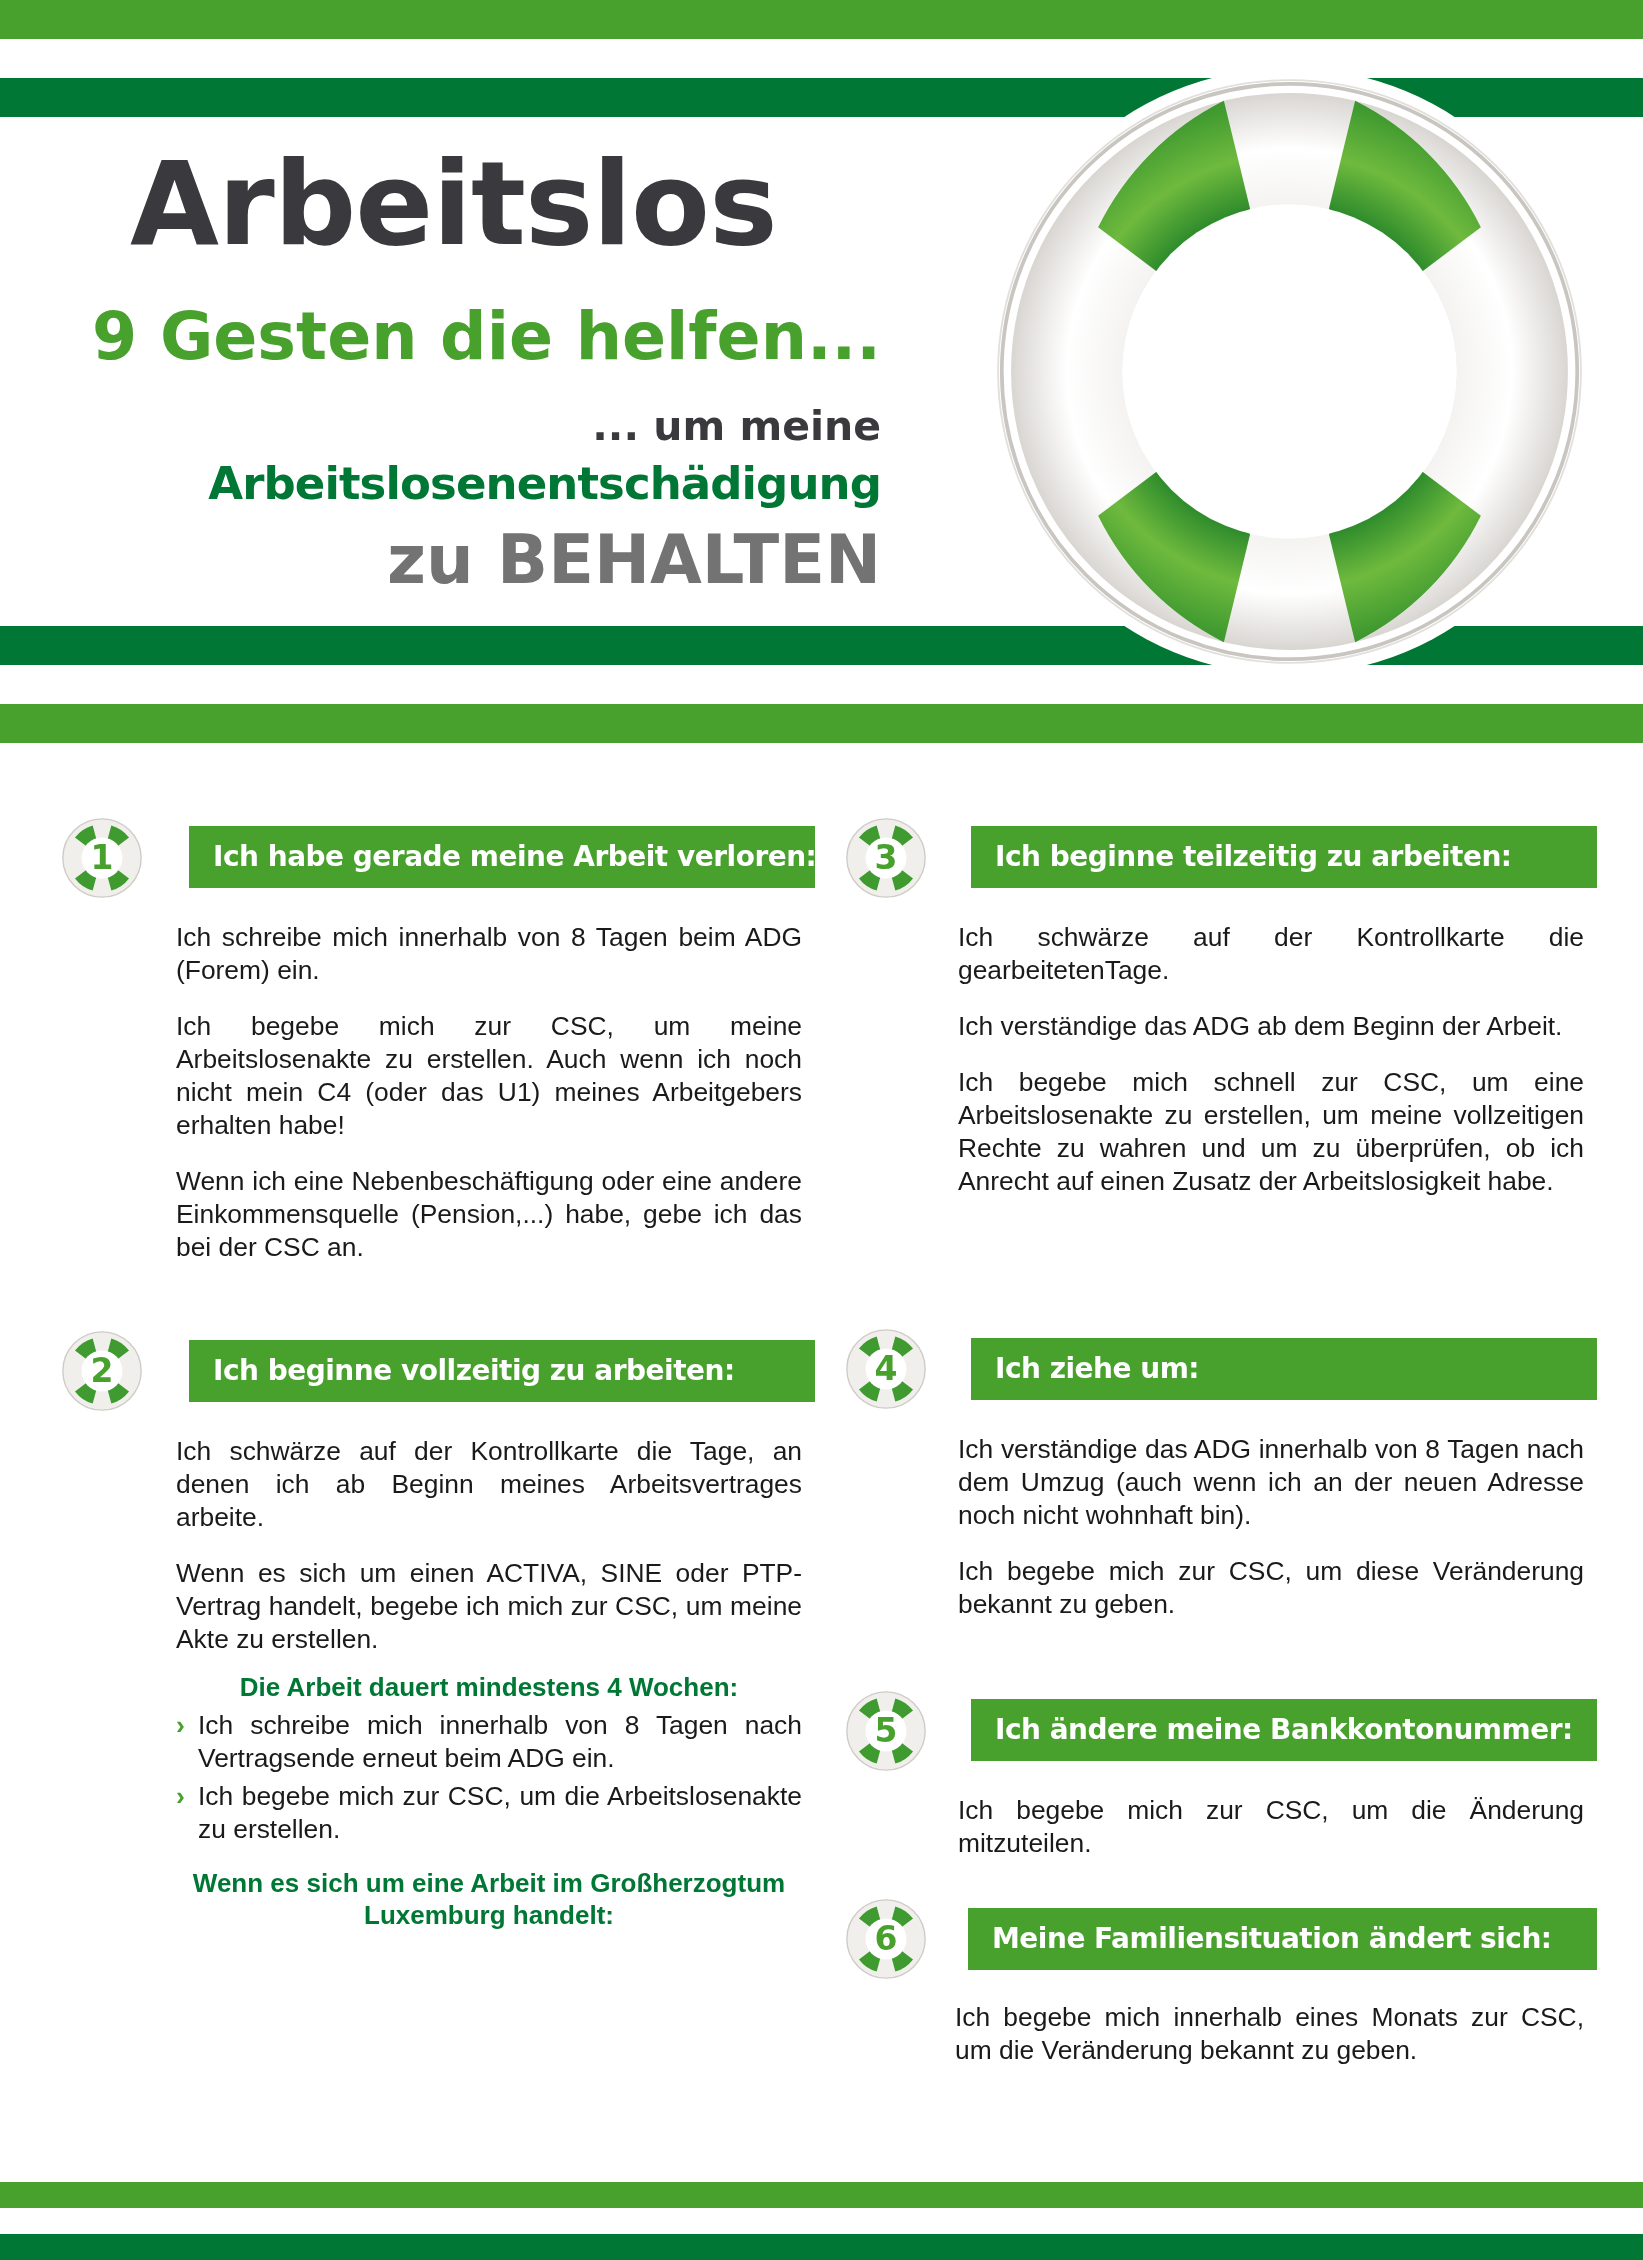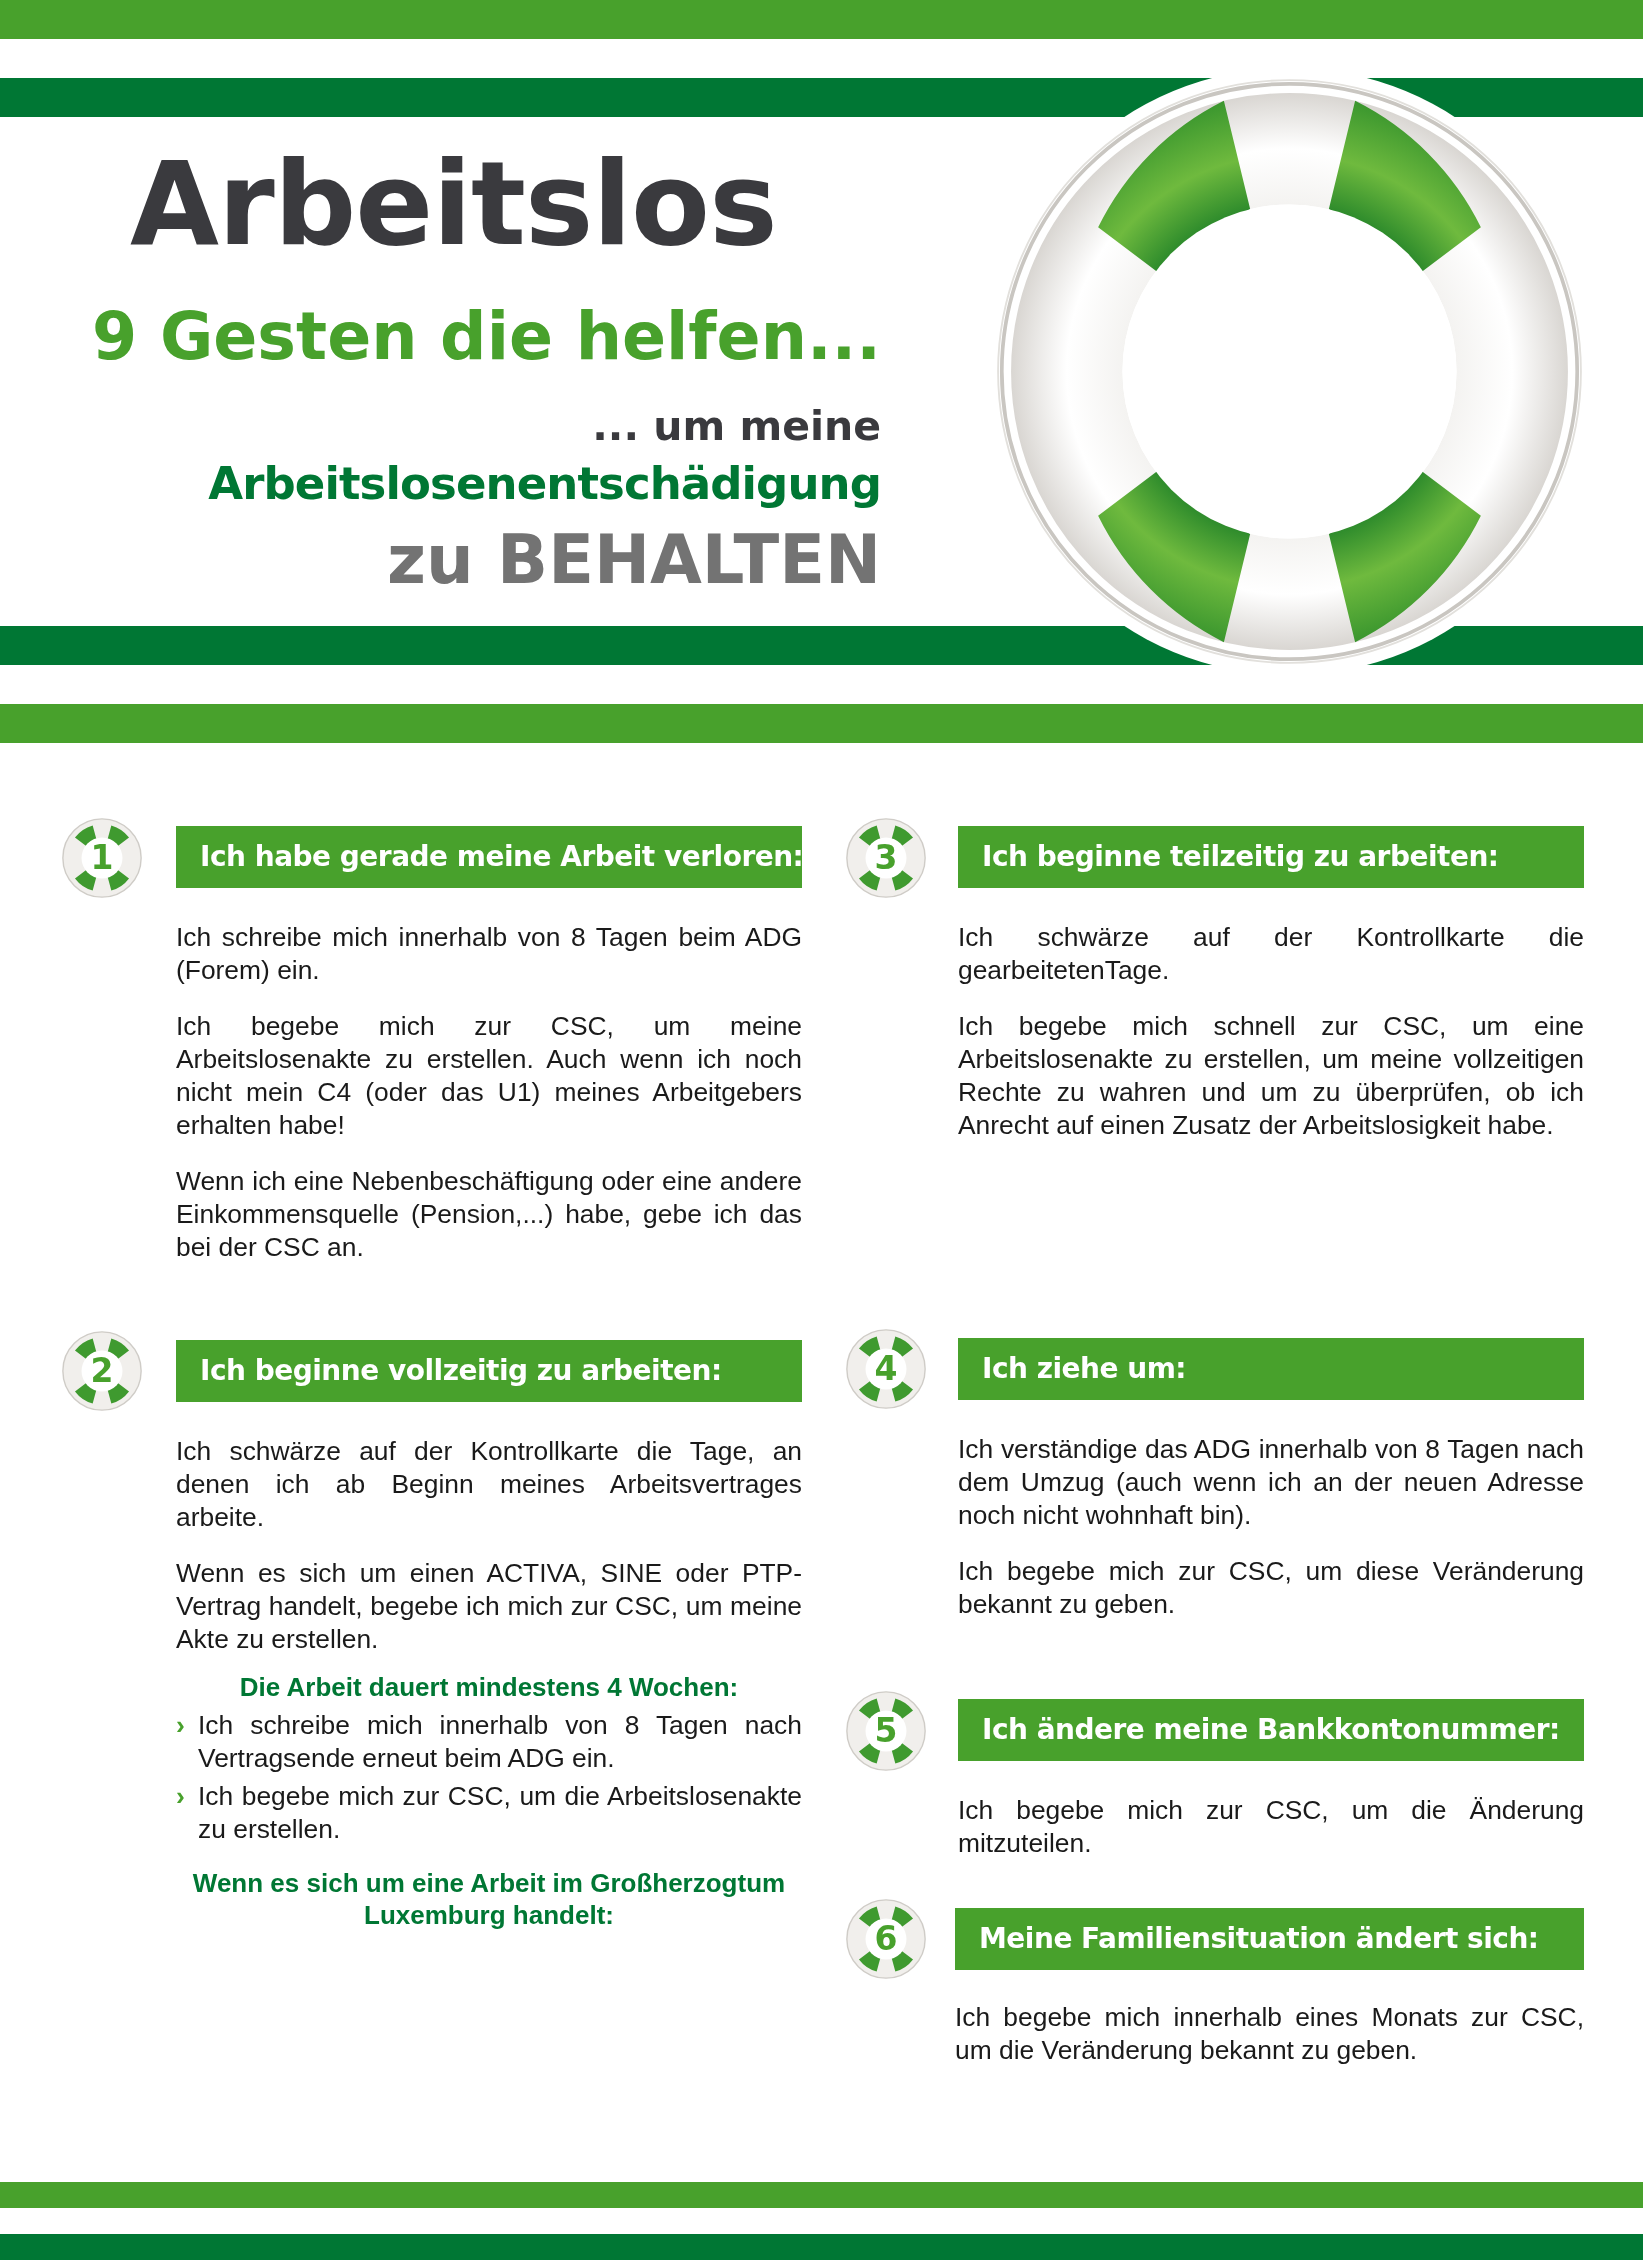--- a/index.html
+++ b/index.html
@@ -22,21 +22,21 @@
 
   .lifebuoy { position:absolute; left:986px; top:68px; width:607px; height:607px; }
 
   .badge { position:absolute; width:82px; height:82px; }
   .badge svg { position:absolute; left:0; top:0; }
   .badge .num { position:absolute; left:0; top:0; width:82px; height:82px; line-height:82px; text-align:center;
                 font-size:33px; font-weight:bold; color:#48a12c; font-family:"DejaVu Sans", sans-serif; }
 
   .hbar { position:absolute; height:62px; background:#48a12c; color:#ffffff; font-size:28px; font-weight:bold;
           line-height:62px; padding-left:24px; box-sizing:border-box; white-space:nowrap;
-          font-family:"DejaVu Sans", sans-serif; letter-spacing:-0.5px; }
+          font-family:"DejaVu Sans", sans-serif; letter-spacing:-0.5px;margin-left:13px; }
 
   .body { position:absolute; font-size:26.4px; line-height:33px; color:#1a1a1a; text-align:justify; }
   .body p { margin:0 0 23px 0; }
   .sub-h { color:#007734; font-weight:bold; font-size:26px; line-height:32px; margin:0 0 5.6px 0; text-align:center; }
   .bullet { position:relative; padding-left:22px; margin:0 0 5.6px 0; }
   .bullet .chev { position:absolute; left:0; top:0; color:#48a12c; font-weight:bold; }
 </style>
 </head>
 <body>
 
@@ -147,20 +147,21 @@
       <path d="M 29 22 A 36 36 0 0 1 10 35 L 6 20 A 22 22 0 0 0 17 13 Z"></path>
       <path d="M -10 35 A 36 36 0 0 1 -29 22 L -17 13 A 22 22 0 0 0 -6 20 Z"></path>
     </g>
     <circle r="22" fill="#ffffff"></circle>
   </svg>
   <div class="num">3</div>
 </div>
 <div class="hbar" style="left:958px;top:826px;width:626px;">Ich beginne teilzeitig zu arbeiten:</div>
 <div class="body" style="left:958px;top:921px;width:626px;">
   <p>Ich schwärze auf der Kontrollkarte die gearbeitetenTage.</p>
+  <p>Ich verständige das ADG ab dem Beginn der Arbeit.</p>
   <p>Ich begebe mich schnell zur CSC, um eine Arbeitslosenakte zu erstellen, um meine vollzeitigen Rechte zu wahren und um zu überprüfen, ob ich Anrecht auf einen Zusatz der Arbeitslosigkeit habe.</p>
 </div>
 
 <div class="badge" style="left:845px;top:1328px;">
   <svg width="82" height="82" viewBox="-44 -44 88 88">
     <circle r="42" fill="#f1efec" stroke="#cfccc7" stroke-width="1.5"></circle>
     <g fill="#3f9a2f">
       <path d="M -29 -22 A 36 36 0 0 1 -10 -35 L -6 -20 A 22 22 0 0 0 -17 -13 Z"></path>
       <path d="M 10 -35 A 36 36 0 0 1 29 -22 L 17 -13 A 22 22 0 0 0 6 -20 Z"></path>
       <path d="M 29 22 A 36 36 0 0 1 10 35 L 6 20 A 22 22 0 0 0 17 13 Z"></path>

